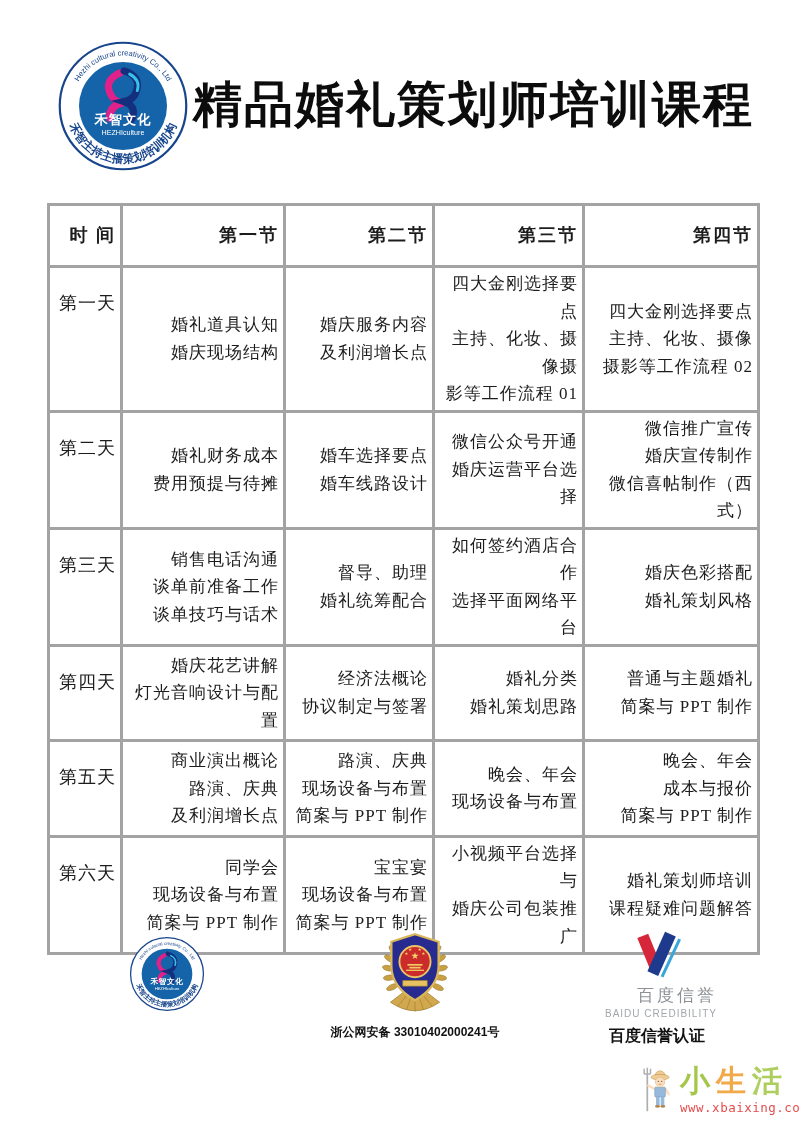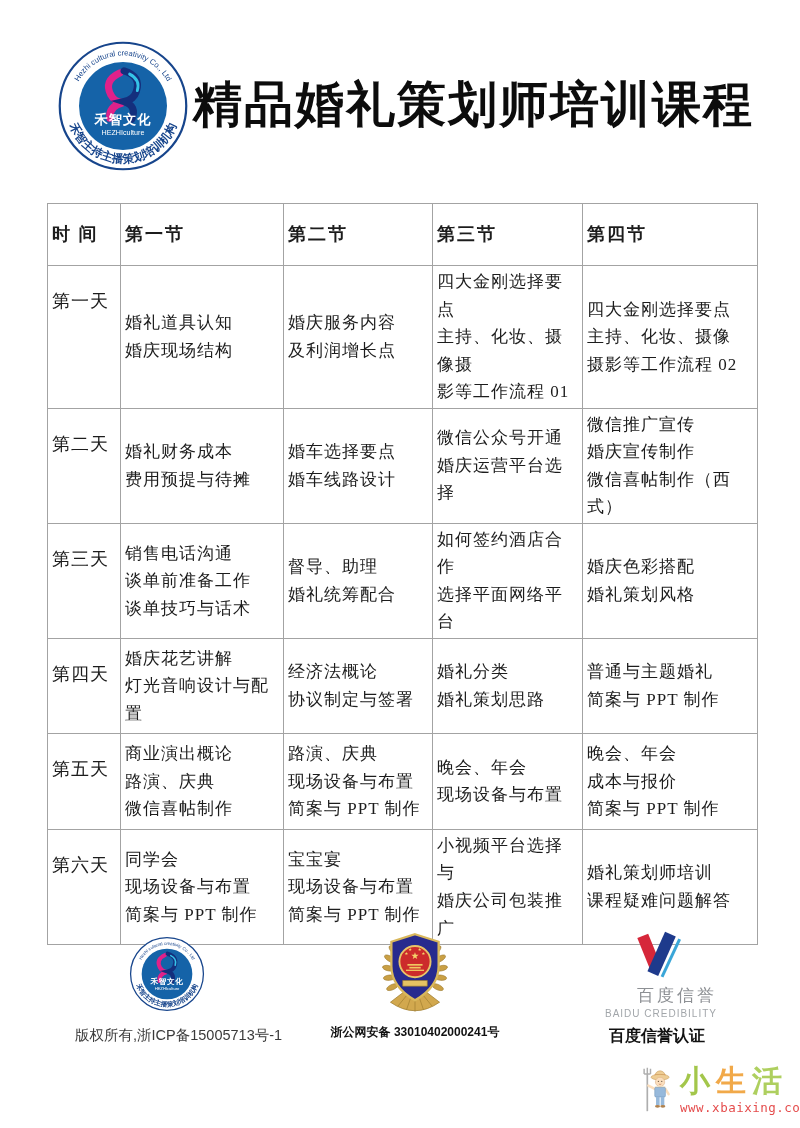--- a/index.html
+++ b/index.html
@@ -6,22 +6,22 @@
   body{font-family:"Liberation Serif","DejaVu Serif",serif;color:#1c1c1c;}
   .page{position:relative;width:800px;height:1128px;background:#fff;overflow:hidden;margin:0 auto;}
 
   
   .hezhi-logo-top{position:absolute;left:57px;top:40px;width:132px;height:132px;}
   .page-title{position:absolute;left:187px;top:70px;width:585px;height:70px;
     font-size:49px;font-weight:bold;letter-spacing:2px;color:#0c0c0c;line-height:70px;white-space:nowrap;padding-left:6px;}
 
   
   .course-table{position:absolute;left:47px;top:203px;border-collapse:collapse;table-layout:fixed;width:710px;}
-  .course-table td,.course-table th{border:1px solid #a3a3a3;padding:2px 4px;font-size:17px;
-    letter-spacing:1px;line-height:1.62;vertical-align:middle;text-align:left;font-weight:normal;}
+  .course-table td,.course-table th{border:3px solid #a3a3a3;padding:2px 4px;font-size:17px;
+    letter-spacing:1px;line-height:1.62;vertical-align:middle;text-align:right;font-weight:normal;}
   .course-table th{font-size:18px;font-weight:bold;letter-spacing:2px;}
   .day-cell{vertical-align:top !important;padding-top:21px !important;font-size:18px !important;letter-spacing:1px;}
   .cell-text{white-space:pre-line;display:inline-block;}
 
   
   .hezhi-logo-footer{position:absolute;left:129px;top:936px;width:76px;height:76px;}
   .police-badge{position:absolute;left:381px;top:930px;width:68px;height:84px;}
   .baidu-block{position:absolute;left:597px;top:930px;width:120px;text-align:right;}
   .baidu-v{width:56px;height:52px;display:block;margin:0 auto;}
   .baidu-cn{font-family:"Liberation Sans",sans-serif;font-size:17px;letter-spacing:3px;color:#8d9094;margin-top:2px;}
@@ -129,21 +129,21 @@
 协议制定与签署</span></td>
       <td><span class="cell-text">婚礼分类
 婚礼策划思路</span></td>
       <td><span class="cell-text">普通与主题婚礼
 简案与 PPT 制作</span></td>
     </tr>
     <tr style="height:96px">
       <td class="day-cell">第五天</td>
       <td><span class="cell-text">商业演出概论
 路演、庆典
-微信喜帖制作</span></td>
+及利润增长点</span></td>
       <td><span class="cell-text">路演、庆典
 现场设备与布置
 简案与 PPT 制作</span></td>
       <td><span class="cell-text">晚会、年会
 现场设备与布置</span></td>
       <td><span class="cell-text">晚会、年会
 成本与报价
 简案与 PPT 制作</span></td>
     </tr>
     <tr style="height:106px">
@@ -225,21 +225,20 @@
   <div class="baidu-block">
     <svg class="baidu-v" viewBox="0 0 64 62">
       <line x1="15" y1="7" x2="30" y2="44" stroke="#d6273a" stroke-width="14"></line>
       <line x1="48" y1="5" x2="27" y2="52" stroke="#1e3a8c" stroke-width="14"></line>
       <line x1="59" y1="11" x2="38" y2="56" stroke="#3aa6d8" stroke-width="3.6"></line>
     </svg>
     <div class="baidu-cn">百度信誉</div>
     <div class="baidu-en">BAIDU CREDIBILITY</div>
   </div>
 
-  <div class="footer-text copyright-text">版权所有,浙ICP备15005713号-1</div>
   <div class="footer-text police-text">浙公网安备 33010402000241号</div>
   <div class="footer-text baidu-cert-text">百度信誉认证</div>
 
   <div class="watermark">
     <svg class="farmer-svg" viewBox="0 0 32 46">
       <path d="M2,7 L2,2 M5,7 L5,1 M8,7 L8,2 M2,7 L8,7" stroke="#a8a8a8" stroke-width="1.4" fill="none"></path>
       <line x1="5" y1="7" x2="5" y2="42" stroke="#a8a8a8" stroke-width="1.6"></line>
       <line x1="12" y1="21" x2="6" y2="18" stroke="#fbdcb8" stroke-width="2.4" stroke-linecap="round"></line>
       <line x1="22" y1="21" x2="25" y2="26" stroke="#fbdcb8" stroke-width="2.4" stroke-linecap="round"></line>
       <path d="M12,9.5 a5,5.5 0 0 1 10,0 z" fill="#edc98c" stroke="#c89b55" stroke-width="0.6"></path>

